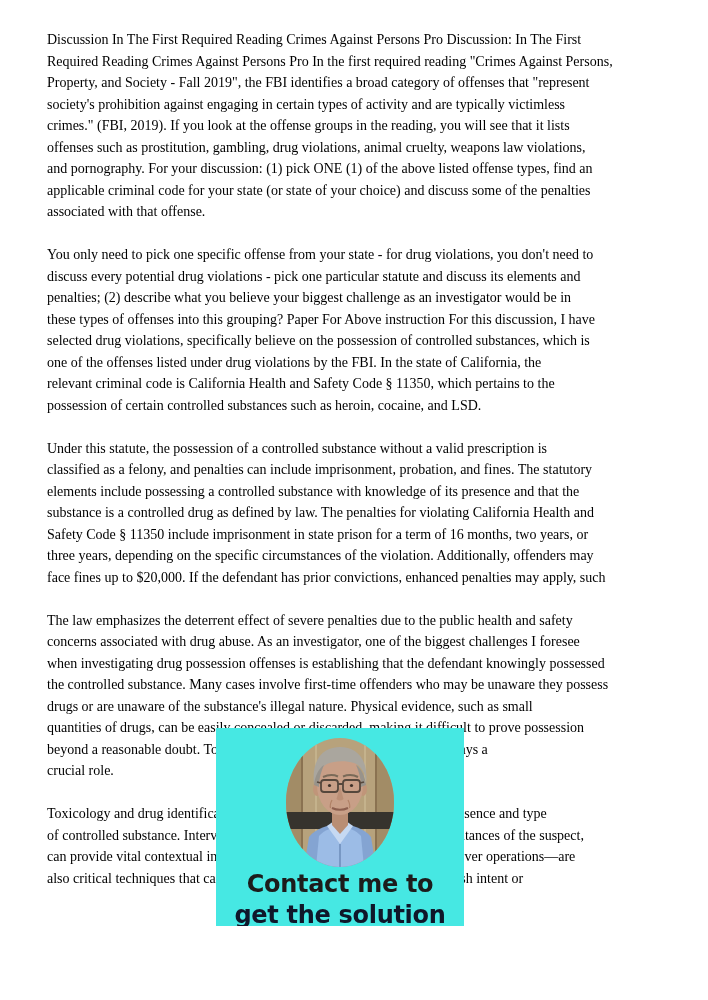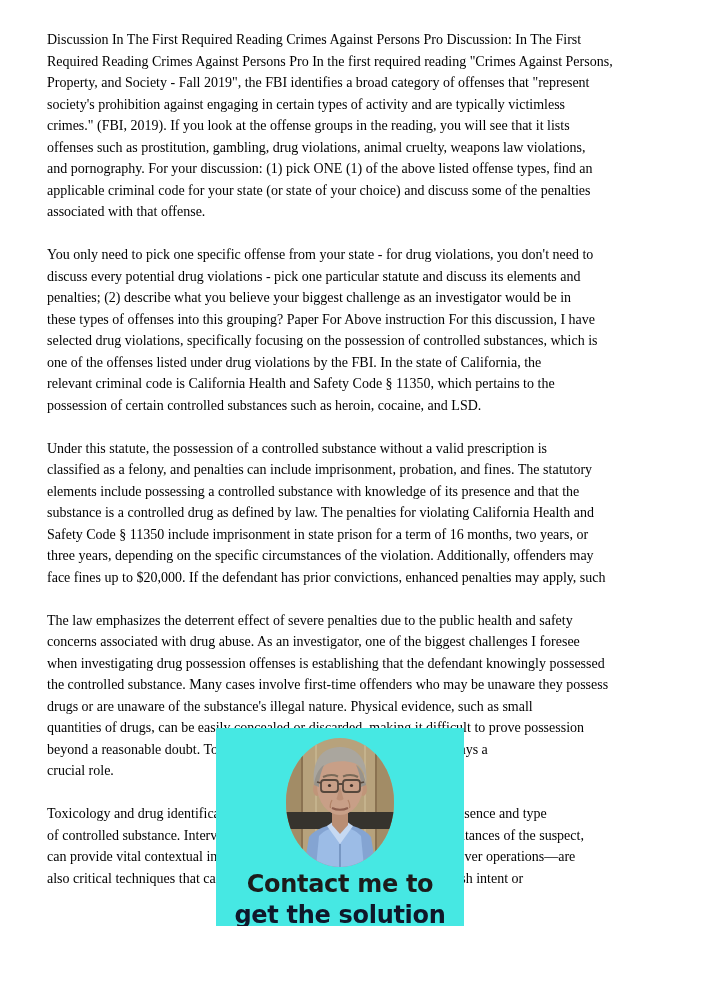--- a/index.html
+++ b/index.html
@@ -65,21 +65,21 @@
       <div class="line">offenses such as prostitution, gambling, drug violations, animal cruelty, weapons law violations,</div>
       <div class="line">and pornography. For your discussion: (1) pick ONE (1) of the above listed offense types, find an</div>
       <div class="line">applicable criminal code for your state (or state of your choice) and discuss some of the penalties</div>
       <div class="line">associated with that offense.</div>
     </div>
     <div class="para">
       <div class="line">You only need to pick one specific offense from your state - for drug violations, you don't need to</div>
       <div class="line">discuss every potential drug violations - pick one particular statute and discuss its elements and</div>
       <div class="line">penalties; (2) describe what you believe your biggest challenge as an investigator would be in</div>
       <div class="line">these types of offenses into this grouping? Paper For Above instruction For this discussion, I have</div>
-      <div class="line">selected drug violations, specifically focusing on the possession of controlled substances, which is</div>
+      <div class="line">selected drug violations, specifically believe on the possession of controlled substances, which is</div>
       <div class="line">one of the offenses listed under drug violations by the FBI. In the state of California, the</div>
       <div class="line">relevant criminal code is California Health and Safety Code § 11350, which pertains to the</div>
       <div class="line">possession of certain controlled substances such as heroin, cocaine, and LSD.</div>
     </div>
     <div class="para">
       <div class="line">Under this statute, the possession of a controlled substance without a valid prescription is</div>
       <div class="line">classified as a felony, and penalties can include imprisonment, probation, and fines. The statutory</div>
       <div class="line">elements include possessing a controlled substance with knowledge of its presence and that the</div>
       <div class="line">substance is a controlled drug as defined by law. The penalties for violating California Health and</div>
       <div class="line">Safety Code § 11350 include imprisonment in state prison for a term of 16 months, two years, or</div>

